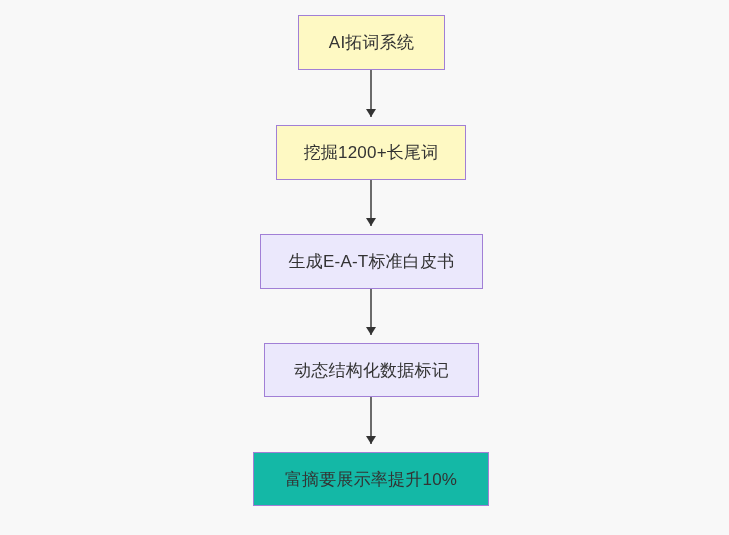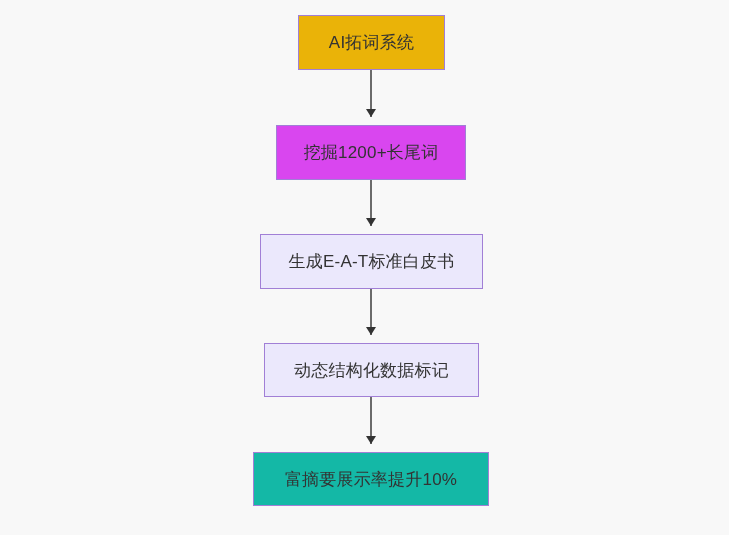--- a/index.html
+++ b/index.html
@@ -75,25 +75,25 @@
   <div class="edge" style="left: 371px; top: 289px;">
     <div class="edge-line" style="height: 46px; background: rgb(107, 107, 107);"></div>
     <div class="edge-head" style="top: 38px; border-top-color: rgb(51, 51, 51);"></div>
   </div>
 
   <div class="edge" style="left: 371px; top: 397px;">
     <div class="edge-line" style="height: 47px; background: rgb(107, 107, 107);"></div>
     <div class="edge-head" style="top: 39px; border-top-color: rgb(51, 51, 51);"></div>
   </div>
 
-  <div class="node" style="left: 298px; top: 15px; width: 147px; height: 55px; background: #eab308; border-color: rgb(161, 127, 214); color: rgb(51, 51, 51);">
+  <div class="node" style="left: 298px; top: 15px; width: 147px; height: 55px; background: #fef9c3; border-color: rgb(161, 127, 214); color: rgb(51, 51, 51);">
     <span class="node-label">AI拓词系统</span>
   </div>
 
-  <div class="node" style="left: 276px; top: 125px; width: 190px; height: 55px; background: #d946ef; border-color: rgb(161, 127, 214); color: rgb(51, 51, 51);">
+  <div class="node" style="left: 276px; top: 125px; width: 190px; height: 55px; background: #fef9c3; border-color: rgb(161, 127, 214); color: rgb(51, 51, 51);">
     <span class="node-label">挖掘1200+长尾词</span>
   </div>
 
   <div class="node" style="left: 260px; top: 234px; width: 223px; height: 55px; background: rgb(235, 232, 252); border-color: rgb(161, 127, 214); color: rgb(51, 51, 51);">
     <span class="node-label">生成E-A-T标准白皮书</span>
   </div>
 
   <div class="node" style="left: 264px; top: 343px; width: 215px; height: 54px; background: rgb(235, 232, 252); border-color: rgb(161, 127, 214); color: rgb(51, 51, 51);">
     <span class="node-label">动态结构化数据标记</span>
   </div>

